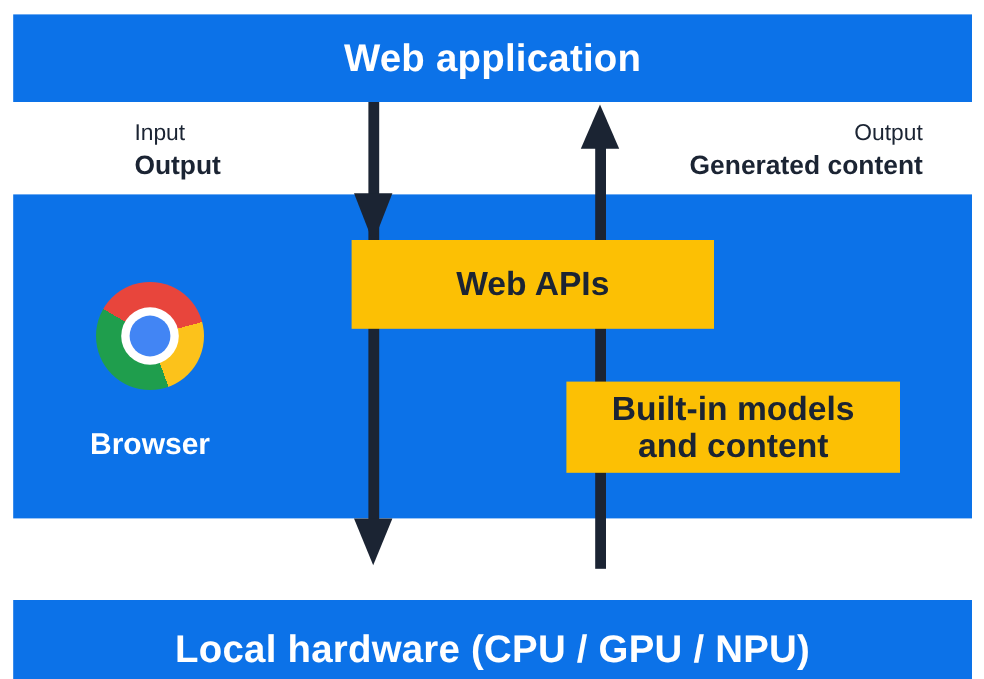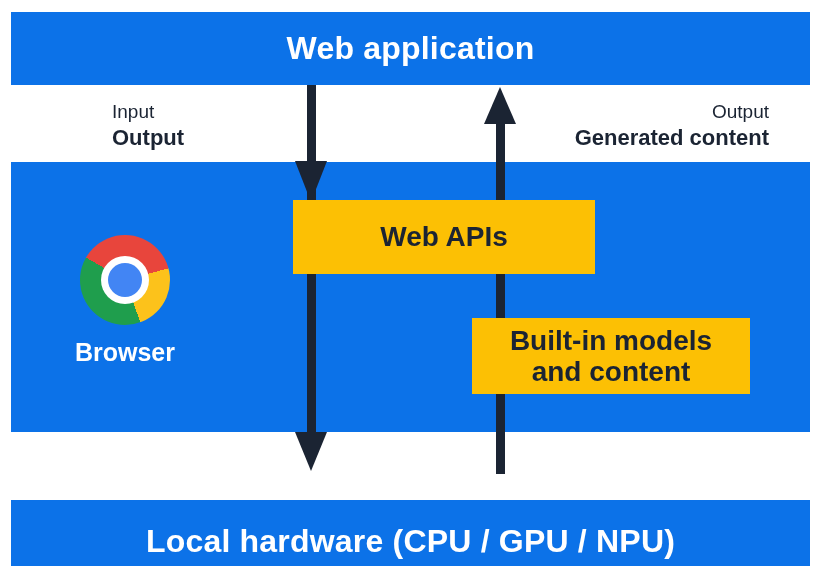--- a/index.html
+++ b/index.html
@@ -55,21 +55,21 @@
       #1f9e4d 160deg 300deg,
       #e8453c 300deg 360deg);
   }
   .chrome-ring{
     position:absolute;inset:21px;background:#ffffff;border-radius:50%;
   }
   .chrome-hub{
     position:absolute;inset:28px;background:#4285f4;border-radius:50%;
   }
   .browser-label{
-    margin-top:13px;color:#ffffff;font-size:25px;font-weight:700;
+    margin-top:31px;color:#ffffff;font-size:25px;font-weight:700;
   }
 </style>
 </head>
 <body>
 
 <div class="canvas">
 
   <div class="blue-band bar-top">
     <span class="bar-title">Web application</span>
   </div>

